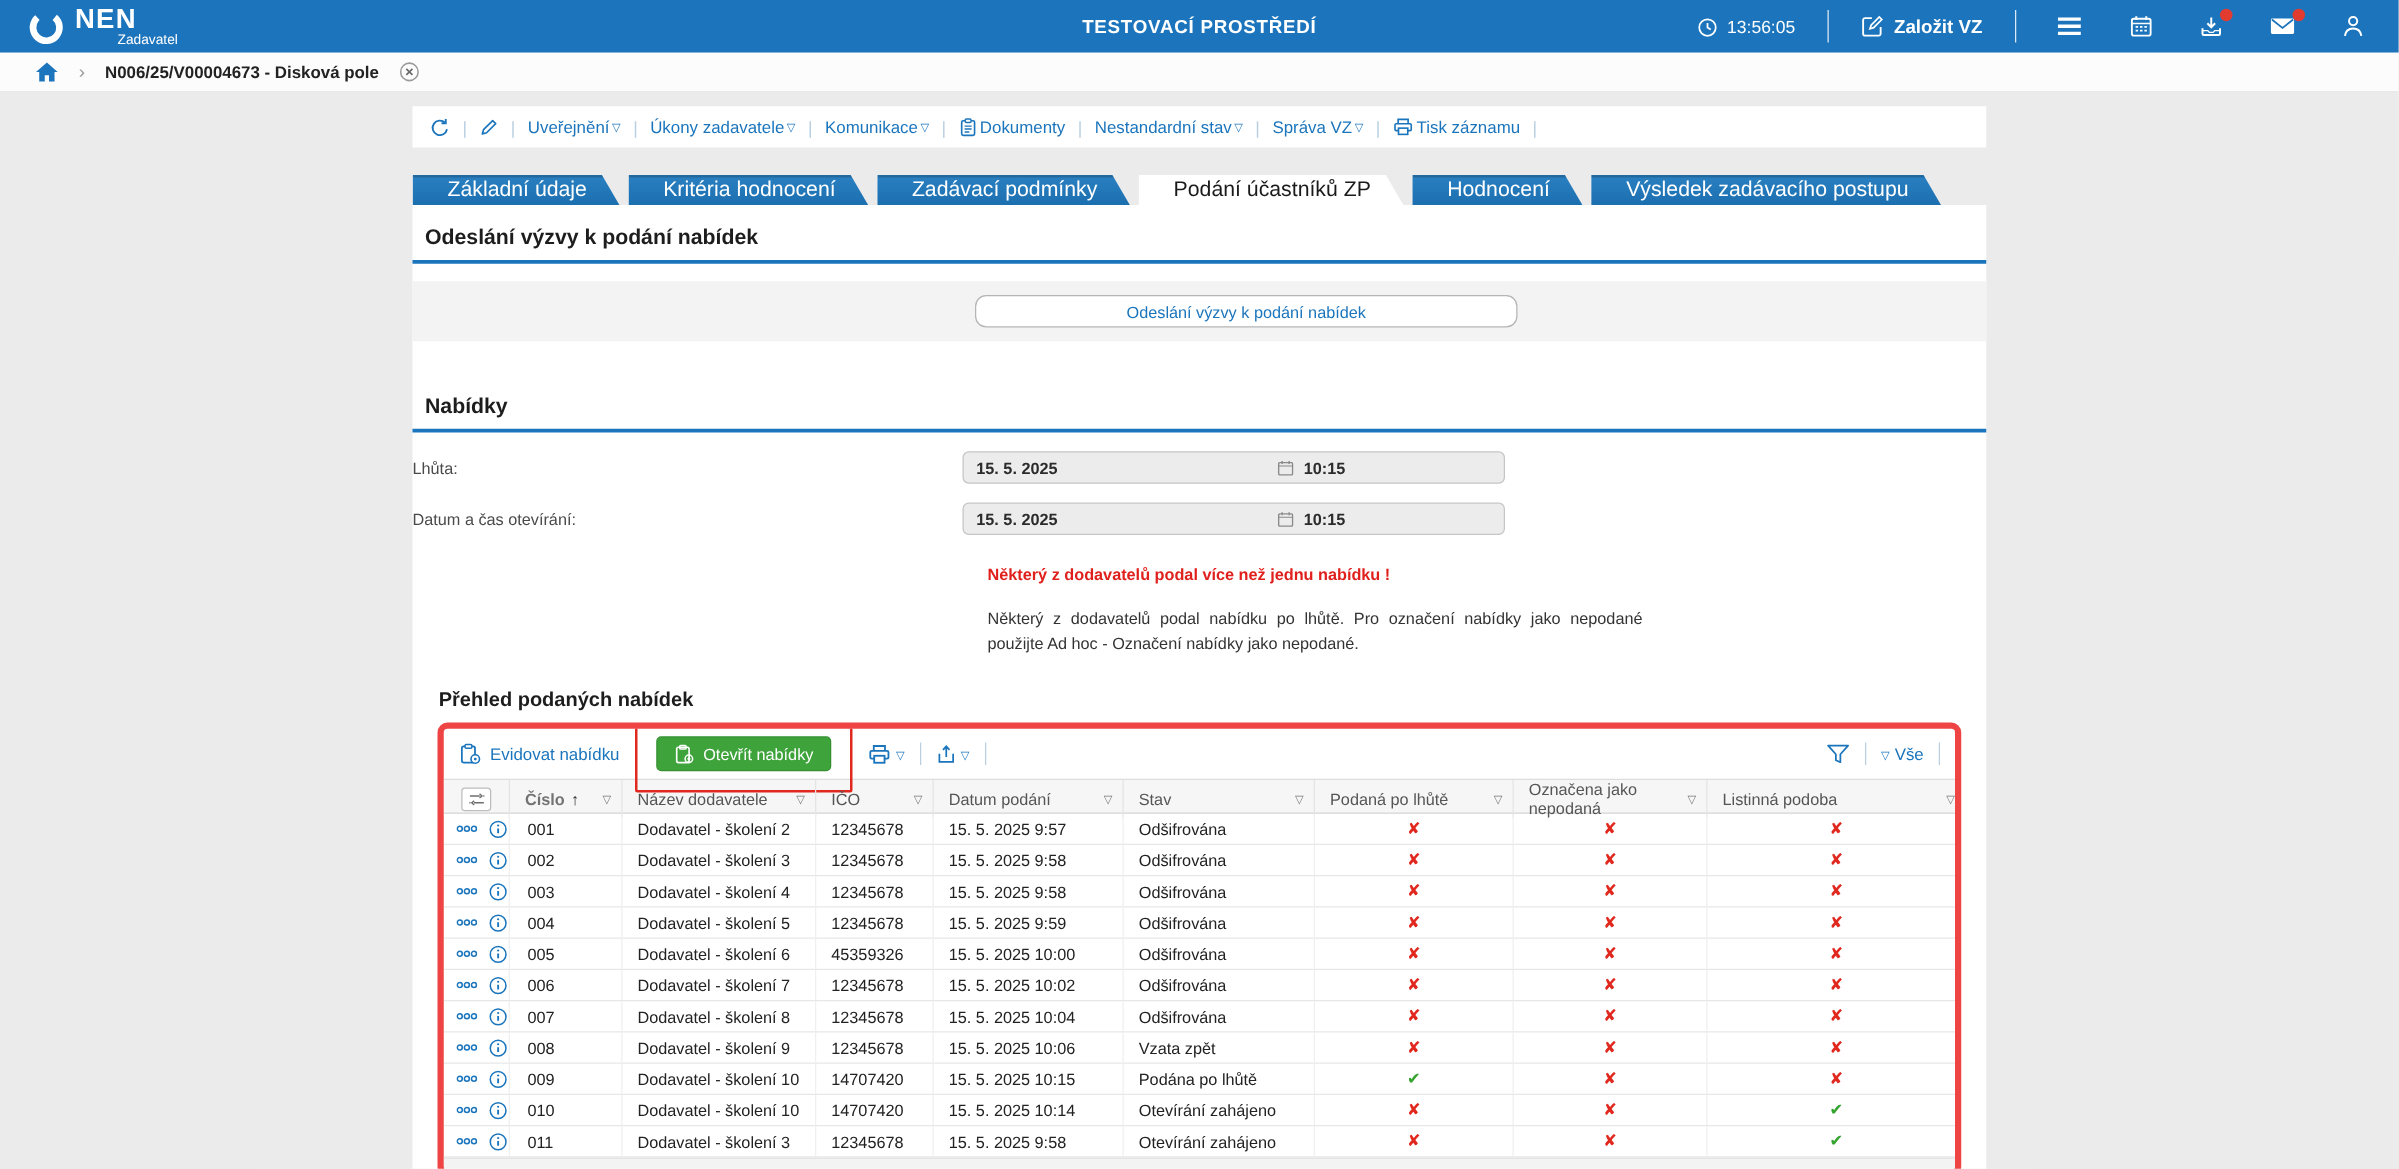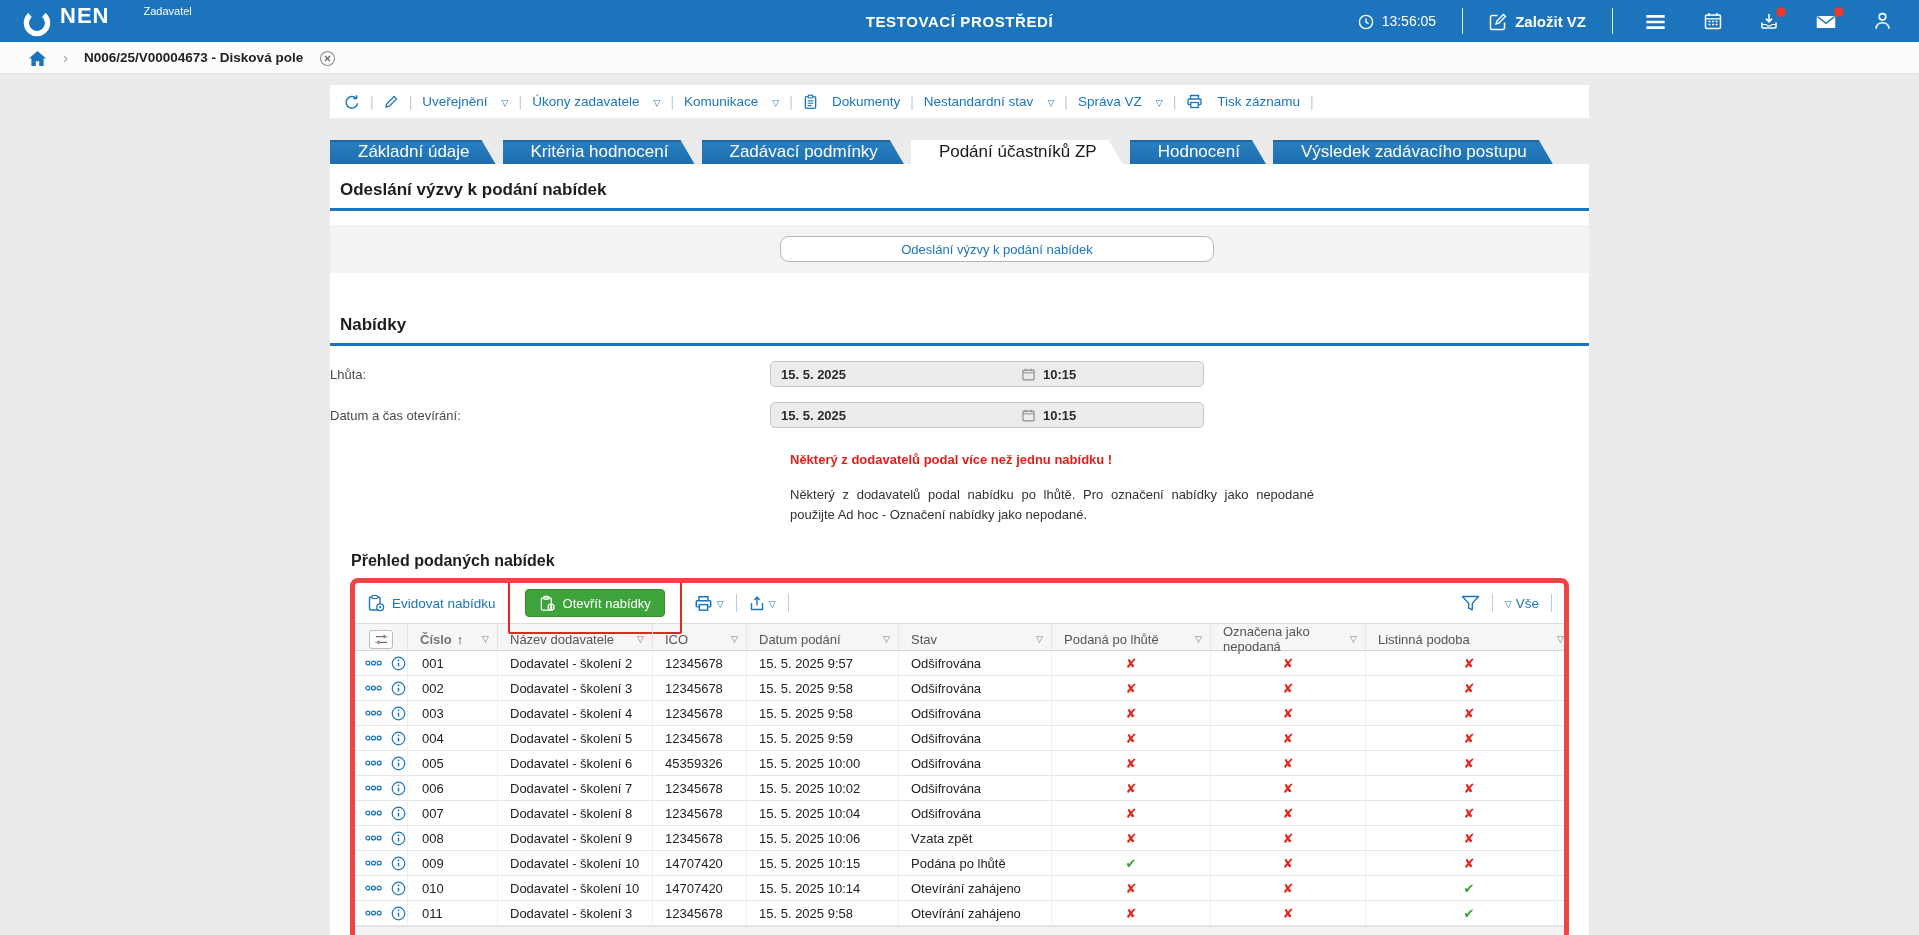--- a/index.html
+++ b/index.html
@@ -4,21 +4,21 @@
 <style>
   *{box-sizing:border-box;margin:0;padding:0}
   html,body{width:1919px;height:935px;overflow:hidden;background:#ebebeb;
     font-family:"Liberation Sans","DejaVu Sans",sans-serif;-webkit-font-smoothing:antialiased}
   svg{display:inline-block;vertical-align:middle}
 
   
   .topbar{height:42px;background:#1c75bc;color:#fff;display:flex;align-items:center;position:relative;padding:0 22px}
   .brand{display:flex;align-items:flex-start;gap:8px;cursor:pointer}
   .logo-swirl{margin-top:3px}
-  .brand-text{display:flex;flex-direction:row;line-height:1}
+  .brand-text{display:flex;flex-direction:column;line-height:1}
   .brand-name{font-size:22px;font-weight:bold;letter-spacing:1px}
   .brand-sub{font-size:11px;margin-top:1px;margin-left:34px;font-weight:400}
   .env-title{position:absolute;left:0;right:0;text-align:center;font-weight:bold;font-size:15px;letter-spacing:.6px;pointer-events:none}
   .topbar-right{margin-left:auto;display:flex;align-items:center;gap:26px;z-index:2}
   .tr-group{display:flex;align-items:center;gap:8px;font-size:14px;cursor:default}
   .tr-group.clickable{cursor:pointer}
   .tr-bold{font-weight:bold;font-size:15px}
   .tr-sep{width:1px;height:26px;background:rgba(255,255,255,.85)}
   .tr-iconbtn{position:relative;cursor:pointer;display:flex;align-items:center;padding:0 6px}
   .badge-dot{position:absolute;top:-5px;right:-2px;width:10px;height:10px;border-radius:50%;background:#e23b30}
@@ -29,21 +29,21 @@
   .crumb-chev{color:#9b9b9b;font-size:15px}
   .crumb-label{font-weight:bold;font-size:13.5px;color:#222}
   .crumb-close{cursor:pointer;display:flex;align-items:center}
 
   
   .page{width:1919px}
   .card{width:1259px;margin:0 auto}
 
   
   .actions-bar{background:#fff;height:33px;margin-top:11px;display:flex;align-items:center;padding:0 14px;gap:10px;font-size:13.5px;color:#1b75bc}
-  .tb-item{display:flex;align-items:center;gap:14px;cursor:pointer;white-space:nowrap}
+  .tb-item{display:flex;align-items:center;gap:2px;cursor:pointer;white-space:nowrap}
   .tb-sep{color:#b9cfe0;font-size:14px}
   .caret{font-size:9px;position:relative;top:1px}
 
   
   .tabstrip{margin-top:22px;display:flex;gap:7px;height:24px}
   .tab{position:relative;background:linear-gradient(#2a80c2,#1c6faf);color:#fff;font-size:17px;font-weight:normal;
        line-height:24px;padding:0 26px 0 28px;cursor:pointer;
        clip-path:polygon(0 0,calc(100% - 14px) 0,100% 100%,0 100%);
        box-shadow:inset 0 2px 0 rgba(0,0,0,.18)}
   .tab.active{background:#fff;color:#1a1a1a;box-shadow:none}

